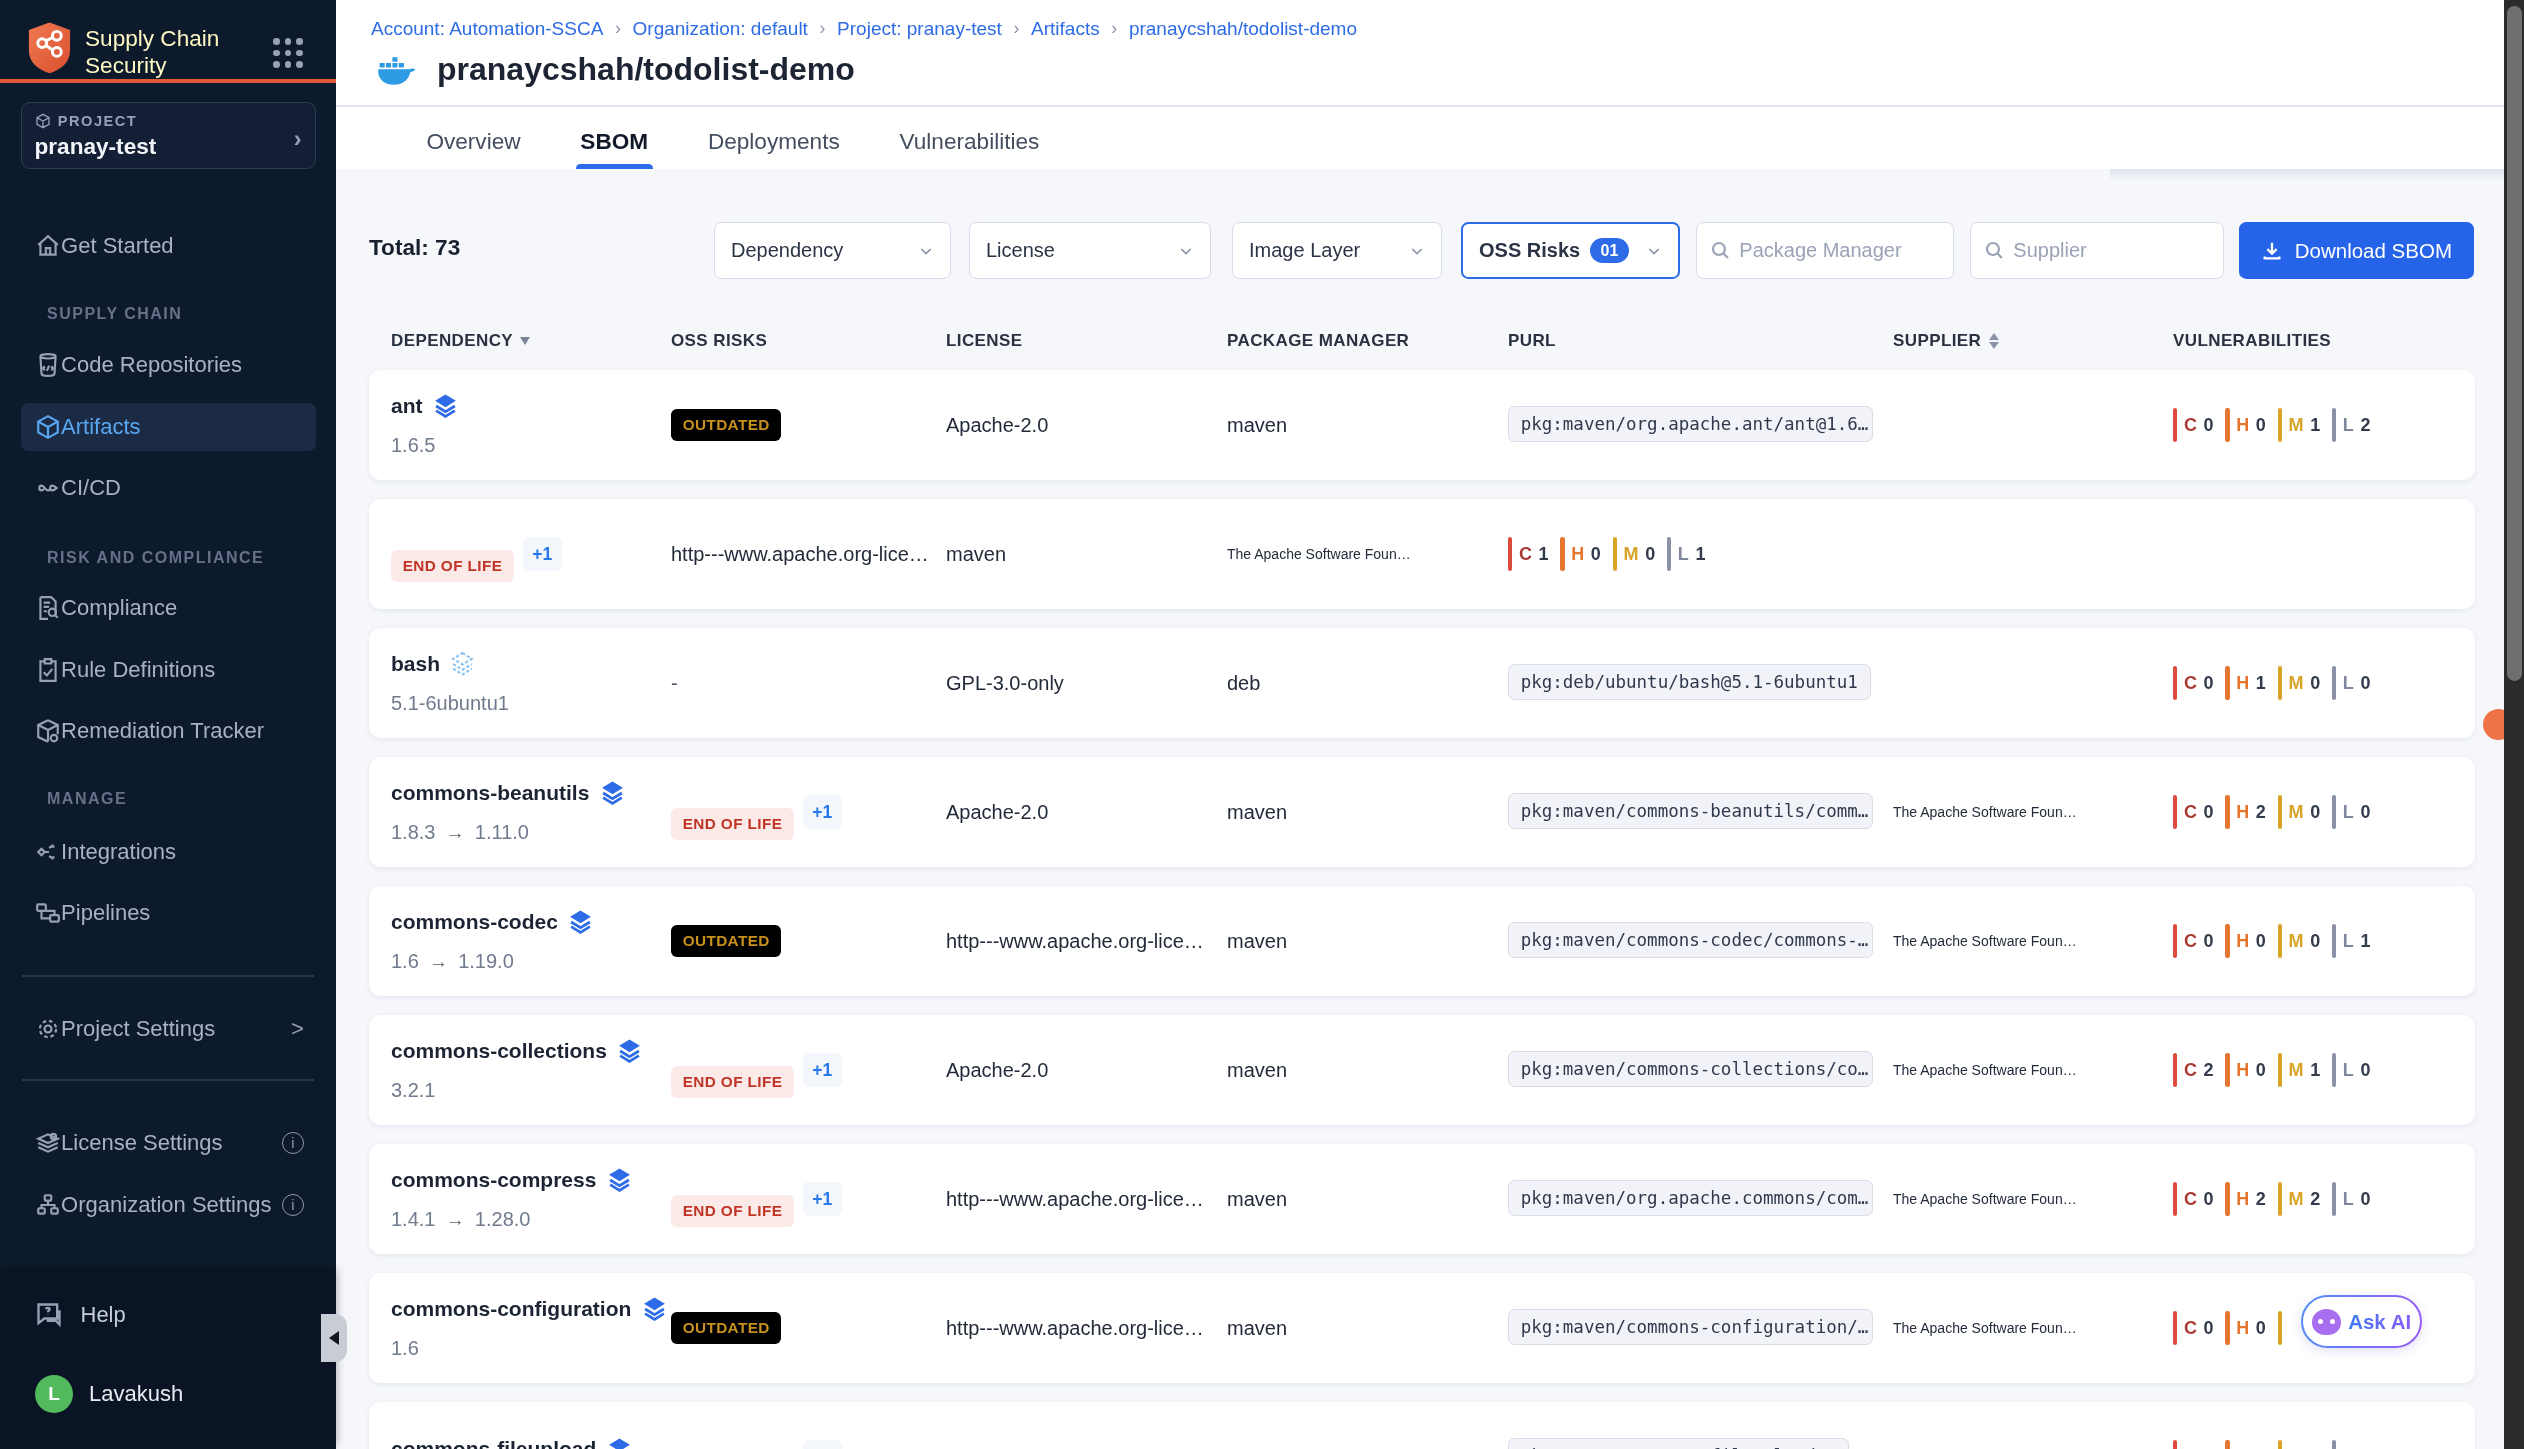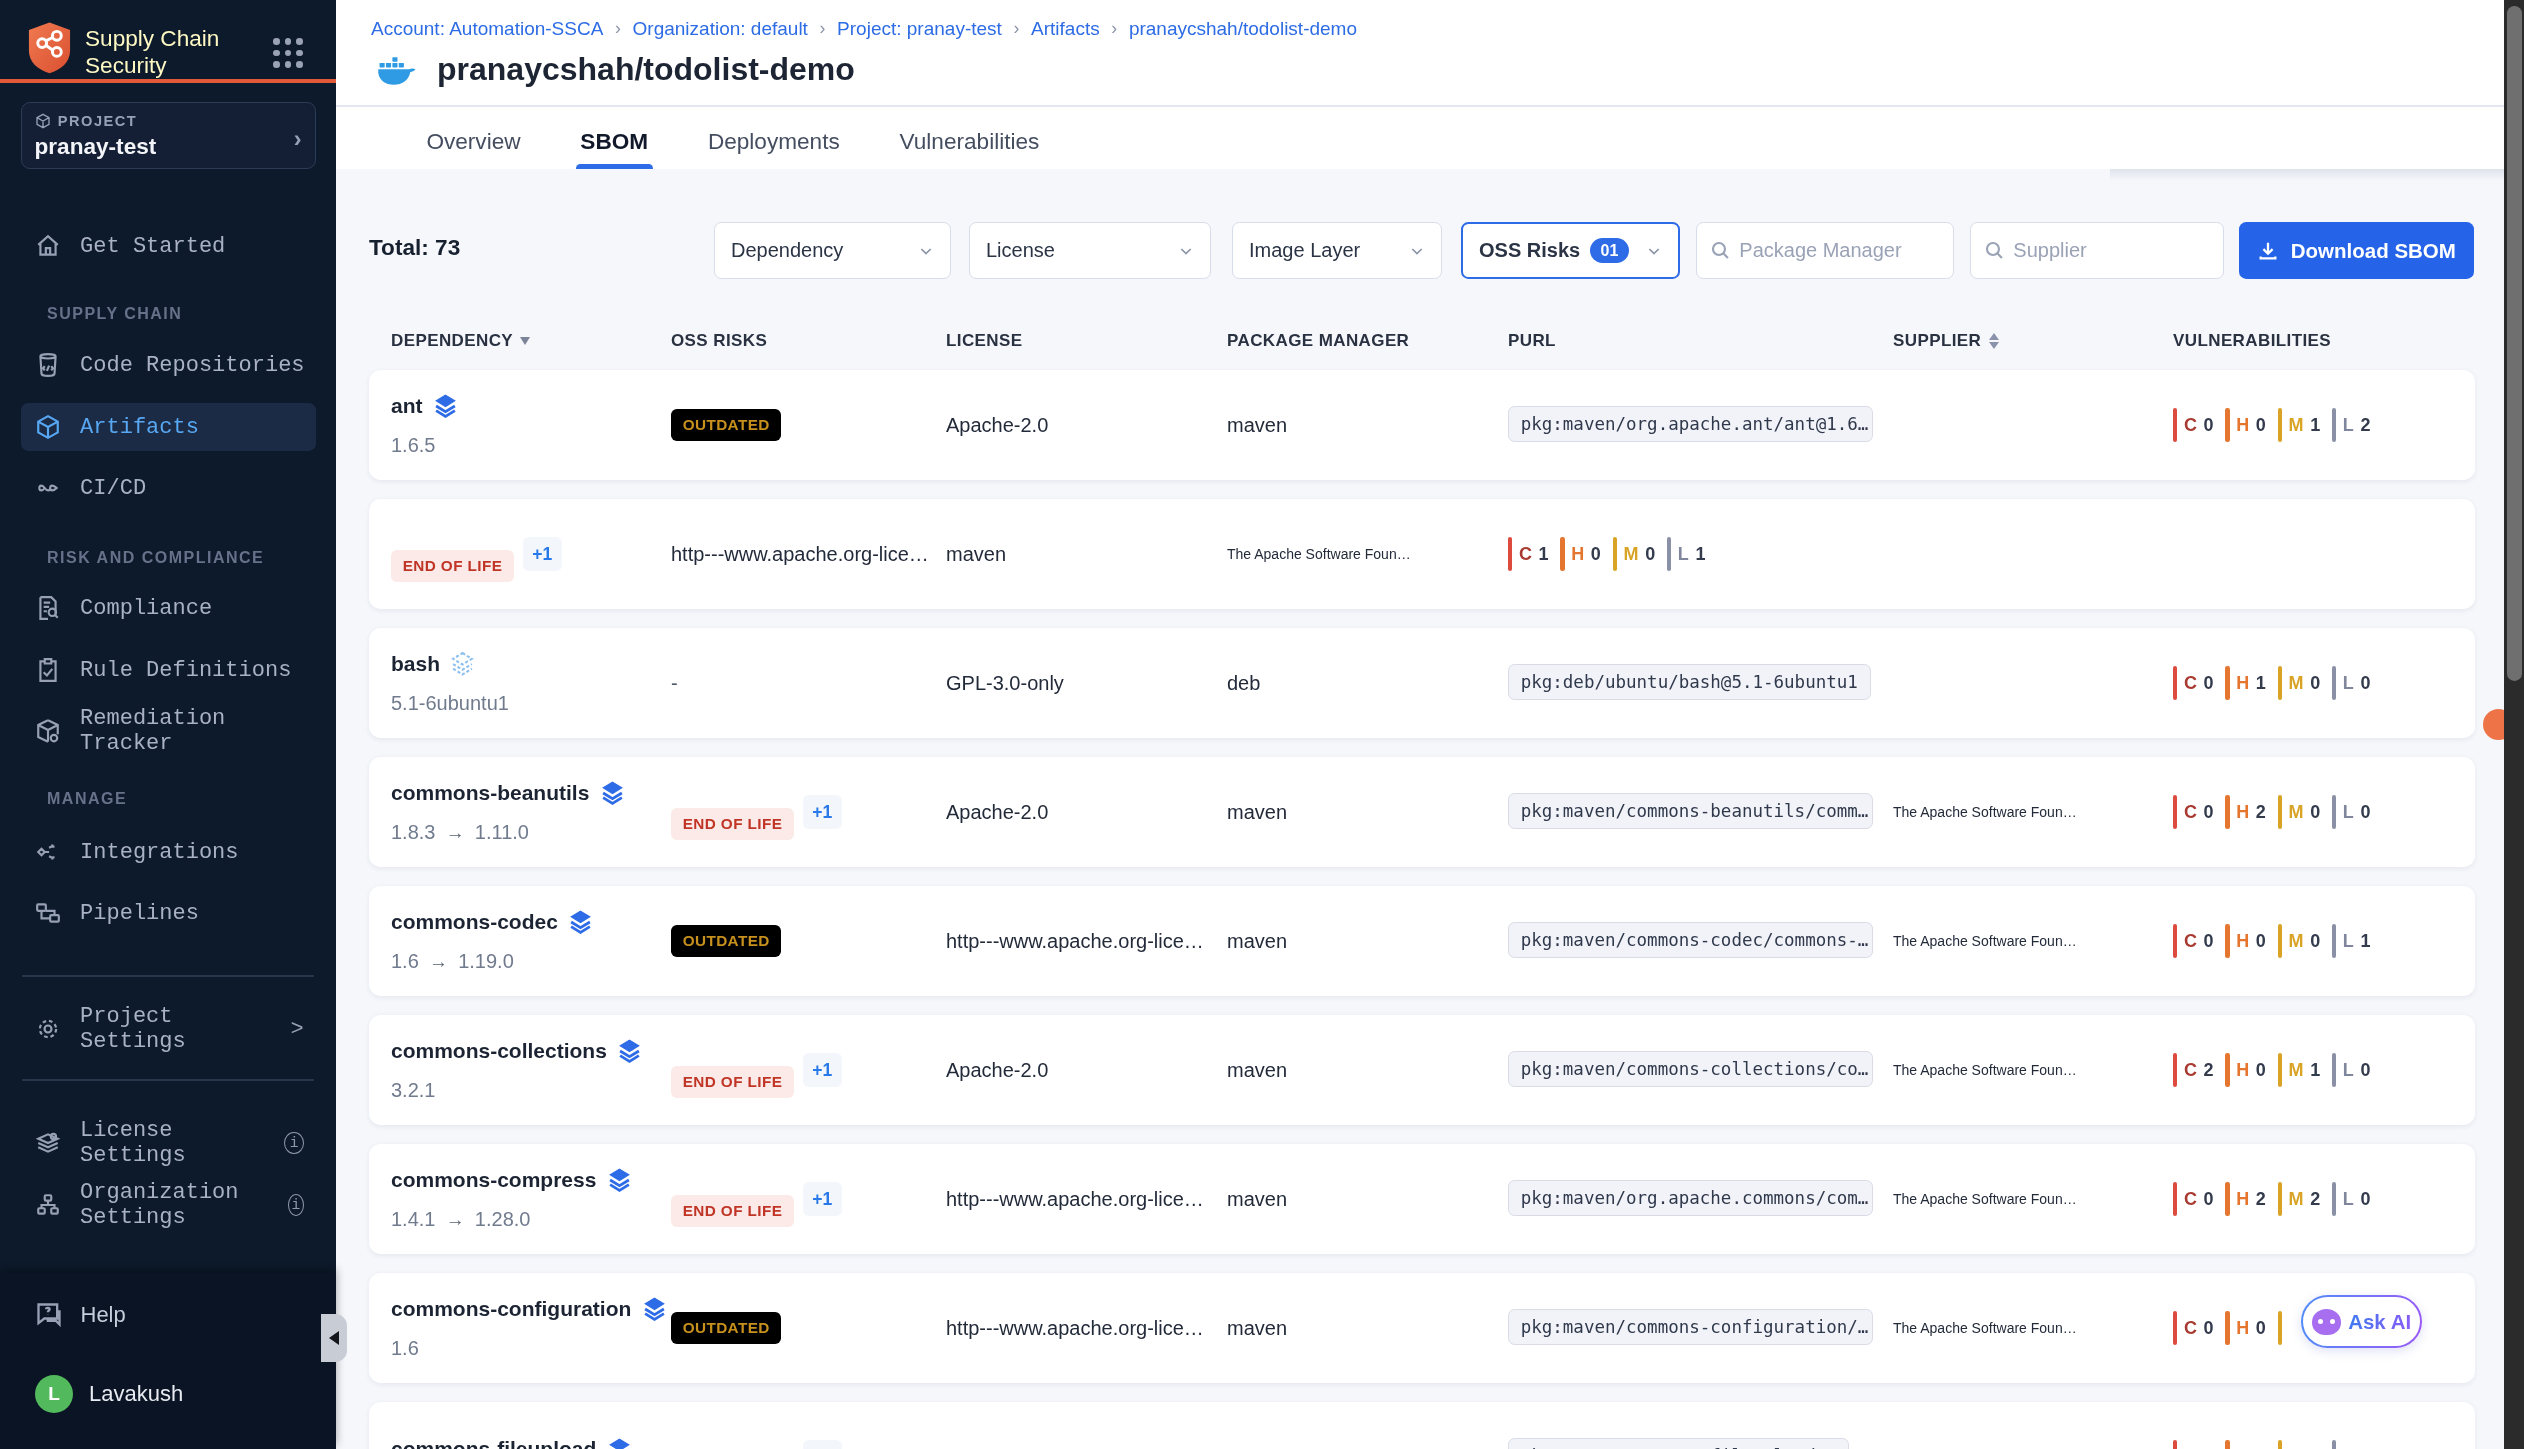--- a/index.html
+++ b/index.html
@@ -17,21 +17,21 @@
   .orange-line { position:absolute; left:0; top:79px; width:336px; height:3.7px; background:#e05a3a; }
 
   .project-box { position:absolute; left:20.5px; top:102px; width:295px; height:67px;
     background:#141f35; border:1.5px solid #2d3c56; border-radius:8.8px; padding:10.2px 13px; cursor:pointer; }
   .project-label { display:flex; align-items:center; gap:7.3px; color:#97a0b4; font-size:14.6px;
     font-weight:700; letter-spacing:1.5px; }
   .project-name { margin-top:4.4px; color:#f2f4f8; font-size:22.6px; font-weight:600; }
   .project-chev { position:absolute; right:13px; top:23.4px; color:#97a0b4; font-size:23.4px; font-weight:700; }
 
   .nav-item { position:absolute; left:20.5px; width:295px; height:48px; display:flex; align-items:center;
-    gap:19px; padding-left:14.6px; color:#a9b2c4; font-size:22px; font-weight:500; cursor:pointer; border-radius:7.3px;font-family:Liberation Mono, monospace; }
+    padding-left:14.6px; color:#a9b2c4; font-size:22px; font-weight:500; cursor:pointer; border-radius:7.3px; }
   .nav-item.active { background:#1c2b45; color:#57a7f2; }
   .nav-item.active svg { stroke:#57a7f2; }
   .nav-item svg { width:26px; height:26px; stroke:#97a0b4; fill:none; stroke-width:2; flex:none; }
   .nav-sec { position:absolute; left:47px; color:#67718a; font-size:16px; font-weight:700; letter-spacing:1.5px; }
   .sb-div { position:absolute; left:22px; width:292px; height:1.5px; background:#27354d; }
   .nav-right { margin-left:auto; margin-right:11.7px; color:#97a0b4; font-size:22px; }
   .info-circle { margin-left:auto; margin-right:11.7px; width:22px; height:22px; border:1.5px solid #8f98ab;
     border-radius:50%; color:#8f98ab; font-size:14.6px; display:flex; align-items:center; justify-content:center;
     font-style:normal; }
 
@@ -79,21 +79,21 @@
   .dd.active-filter { border:2.2px solid #2e6be6; font-weight:600; }
   .dd-badge { background:#2e6be6; color:#fff; font-size:16px; font-weight:700; border-radius:730px;
     padding:3.7px 10.2px; margin-left:10.2px; }
   .search-box { position:absolute; height:57px; background:#fff; border:1.5px solid #d8dce8; border-radius:7.3px;
     display:flex; align-items:center; padding:0 13px; gap:8.8px; }
   .search-box svg { width:20.5px; height:20.5px; stroke:#9aa2b6; fill:none; stroke-width:2.5; flex:none; }
   .search-box input { border:none; outline:none; font-size:20px; color:#2b3445; width:100%;
     font-family:"Liberation Sans", sans-serif; background:transparent; }
   .search-box input::placeholder { color:#9aa2b6; }
   .download-btn { position:absolute; height:57px; background:#2563e8; border:none; border-radius:7.3px;
-    color:#fff; font-size:20.5px; font-weight:700; display:flex; align-items:center; justify-content:center;
+    color:#fff; font-size:20.5px; font-weight:400; display:flex; align-items:center; justify-content:center;
     gap:11.7px; cursor:pointer; font-family:"Liberation Sans", sans-serif; }
   .download-btn svg { width:22px; height:22px; stroke:#fff; fill:none; stroke-width:2.5; }
 
   
   .thead { position:absolute; left:33px; top:162px; width:2106px; display:grid;
     grid-template-columns:280px 275px 281px 281px 385px 280px 1fr; padding-left:22px; }
   .th { font-size:17px; font-weight:700; letter-spacing:0.4px; color:#2a3242; display:flex;
     align-items:center; gap:7.3px; cursor:pointer; }
   .sort-desc { width:0; height:0; border-left:5.8px solid transparent; border-right:5.8px solid transparent;
     border-top:8px solid #7c8498; }

